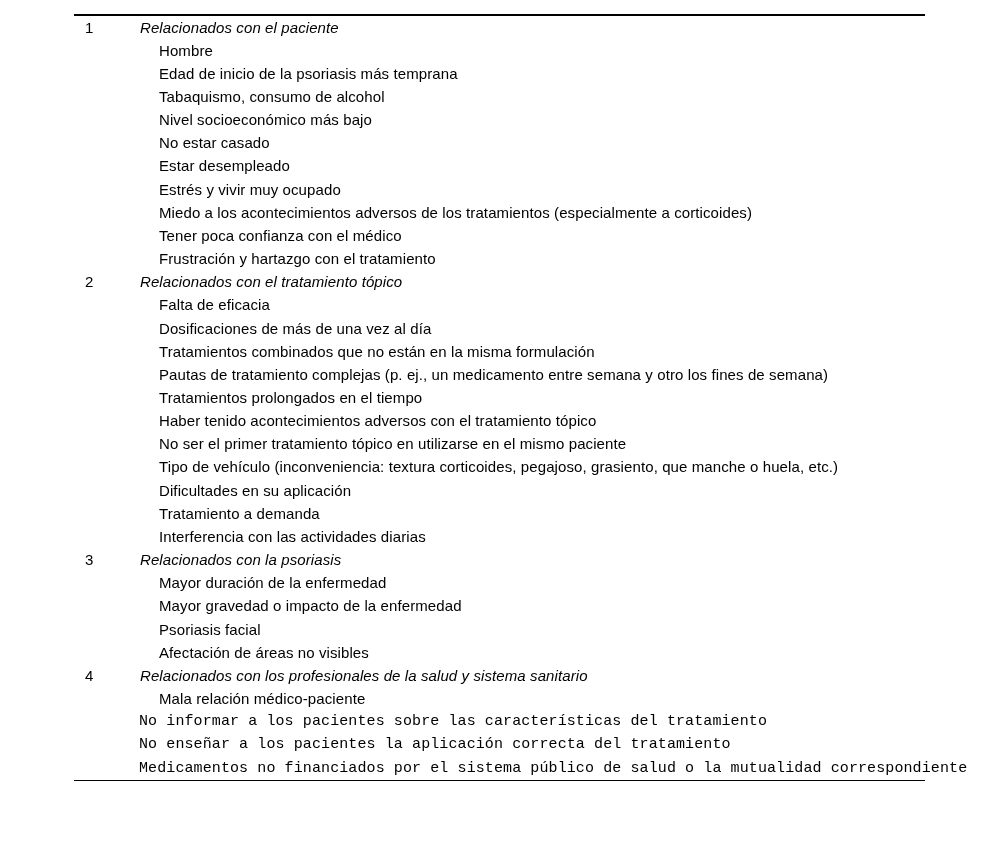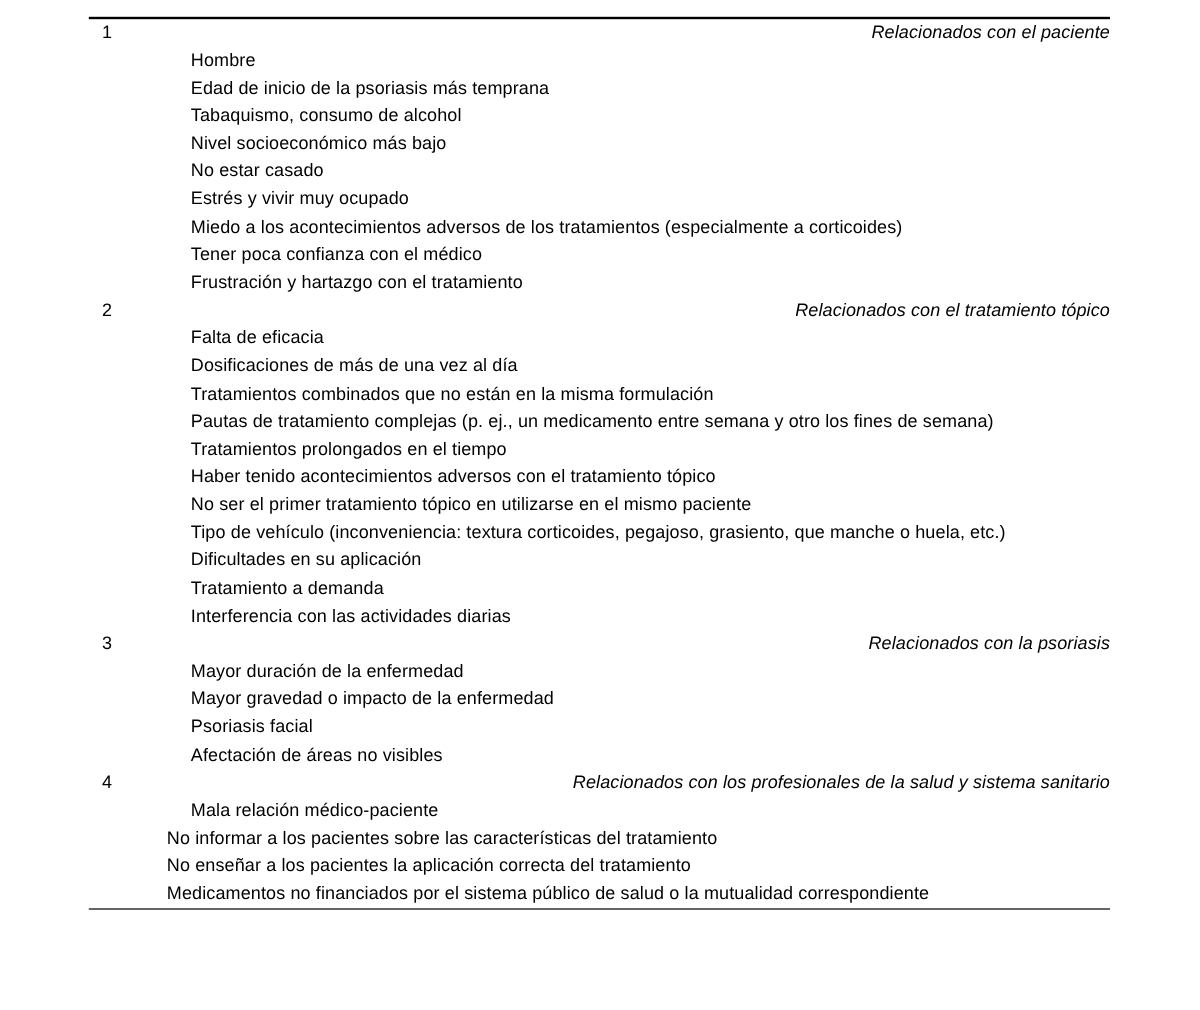--- a/index.html
+++ b/index.html
@@ -38,30 +38,30 @@
   .num {
     position: absolute;
     left: 11px;
     top: 0;
     font-style: normal;
   }
   .title {
     display: block;
     padding-left: 66px;
     font-style: italic;
-    text-align: right;
   }
   .item-text {
     display: block;
   }
   .indent2 .item-text {
     padding-left: 85px;
   }
   .indent1 .item-text {
     padding-left: 65px;
+    font-family: Liberation Mono, monospace;
   }
 </style>
 </head>
 <body>
 
 <div class="table-wrap">
   <div class="rule"></div>
   <div class="table-body">
       <div class="row">
         <span class="num">1</span>
@@ -74,20 +74,23 @@
         <span class="item-text">Edad de inicio de la psoriasis más temprana</span>
       </div>
       <div class="row indent2">
         <span class="item-text">Tabaquismo, consumo de alcohol</span>
       </div>
       <div class="row indent2">
         <span class="item-text">Nivel socioeconómico más bajo</span>
       </div>
       <div class="row indent2">
         <span class="item-text">No estar casado</span>
+      </div>
+      <div class="row indent2">
+        <span class="item-text">Estar desempleado</span>
       </div>
       <div class="row indent2">
         <span class="item-text">Estrés y vivir muy ocupado</span>
       </div>
       <div class="row indent2">
         <span class="item-text">Miedo a los acontecimientos adversos de los tratamientos (especialmente a corticoides)</span>
       </div>
       <div class="row indent2">
         <span class="item-text">Tener poca confianza con el médico</span>
       </div>

